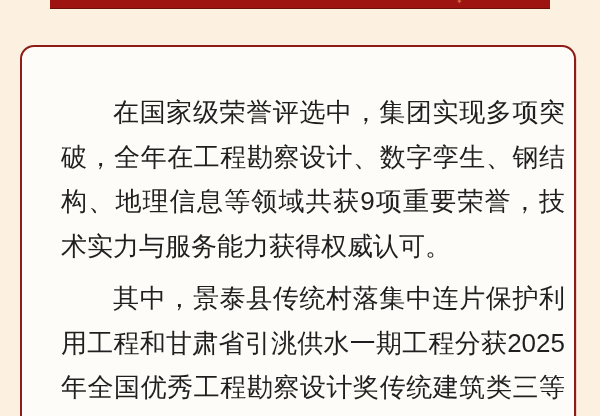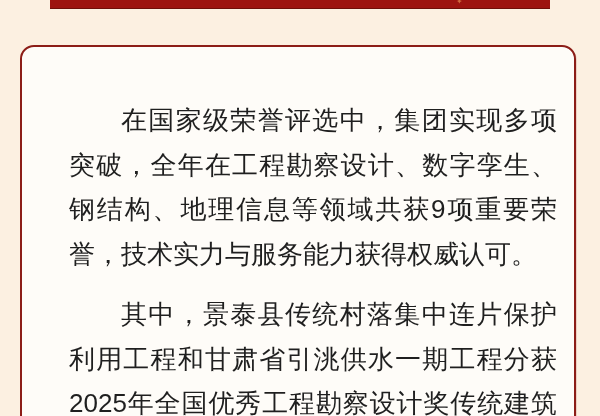--- a/index.html
+++ b/index.html
@@ -49,21 +49,21 @@
   }
   .card-text {
     width: 520px;
     font-size: 26px;
     line-height: 44.5px;
     color: #1f1f1f;
     text-align: justify;
     letter-spacing: 0;
   }
   .card-text p {
-    margin: 16px;
+    margin: 8px;
     text-indent: 2em;
     word-break: normal;
     overflow-wrap: break-word;
   }
 </style>
 </head>
 <body>
 
 <div class="stage">
 

